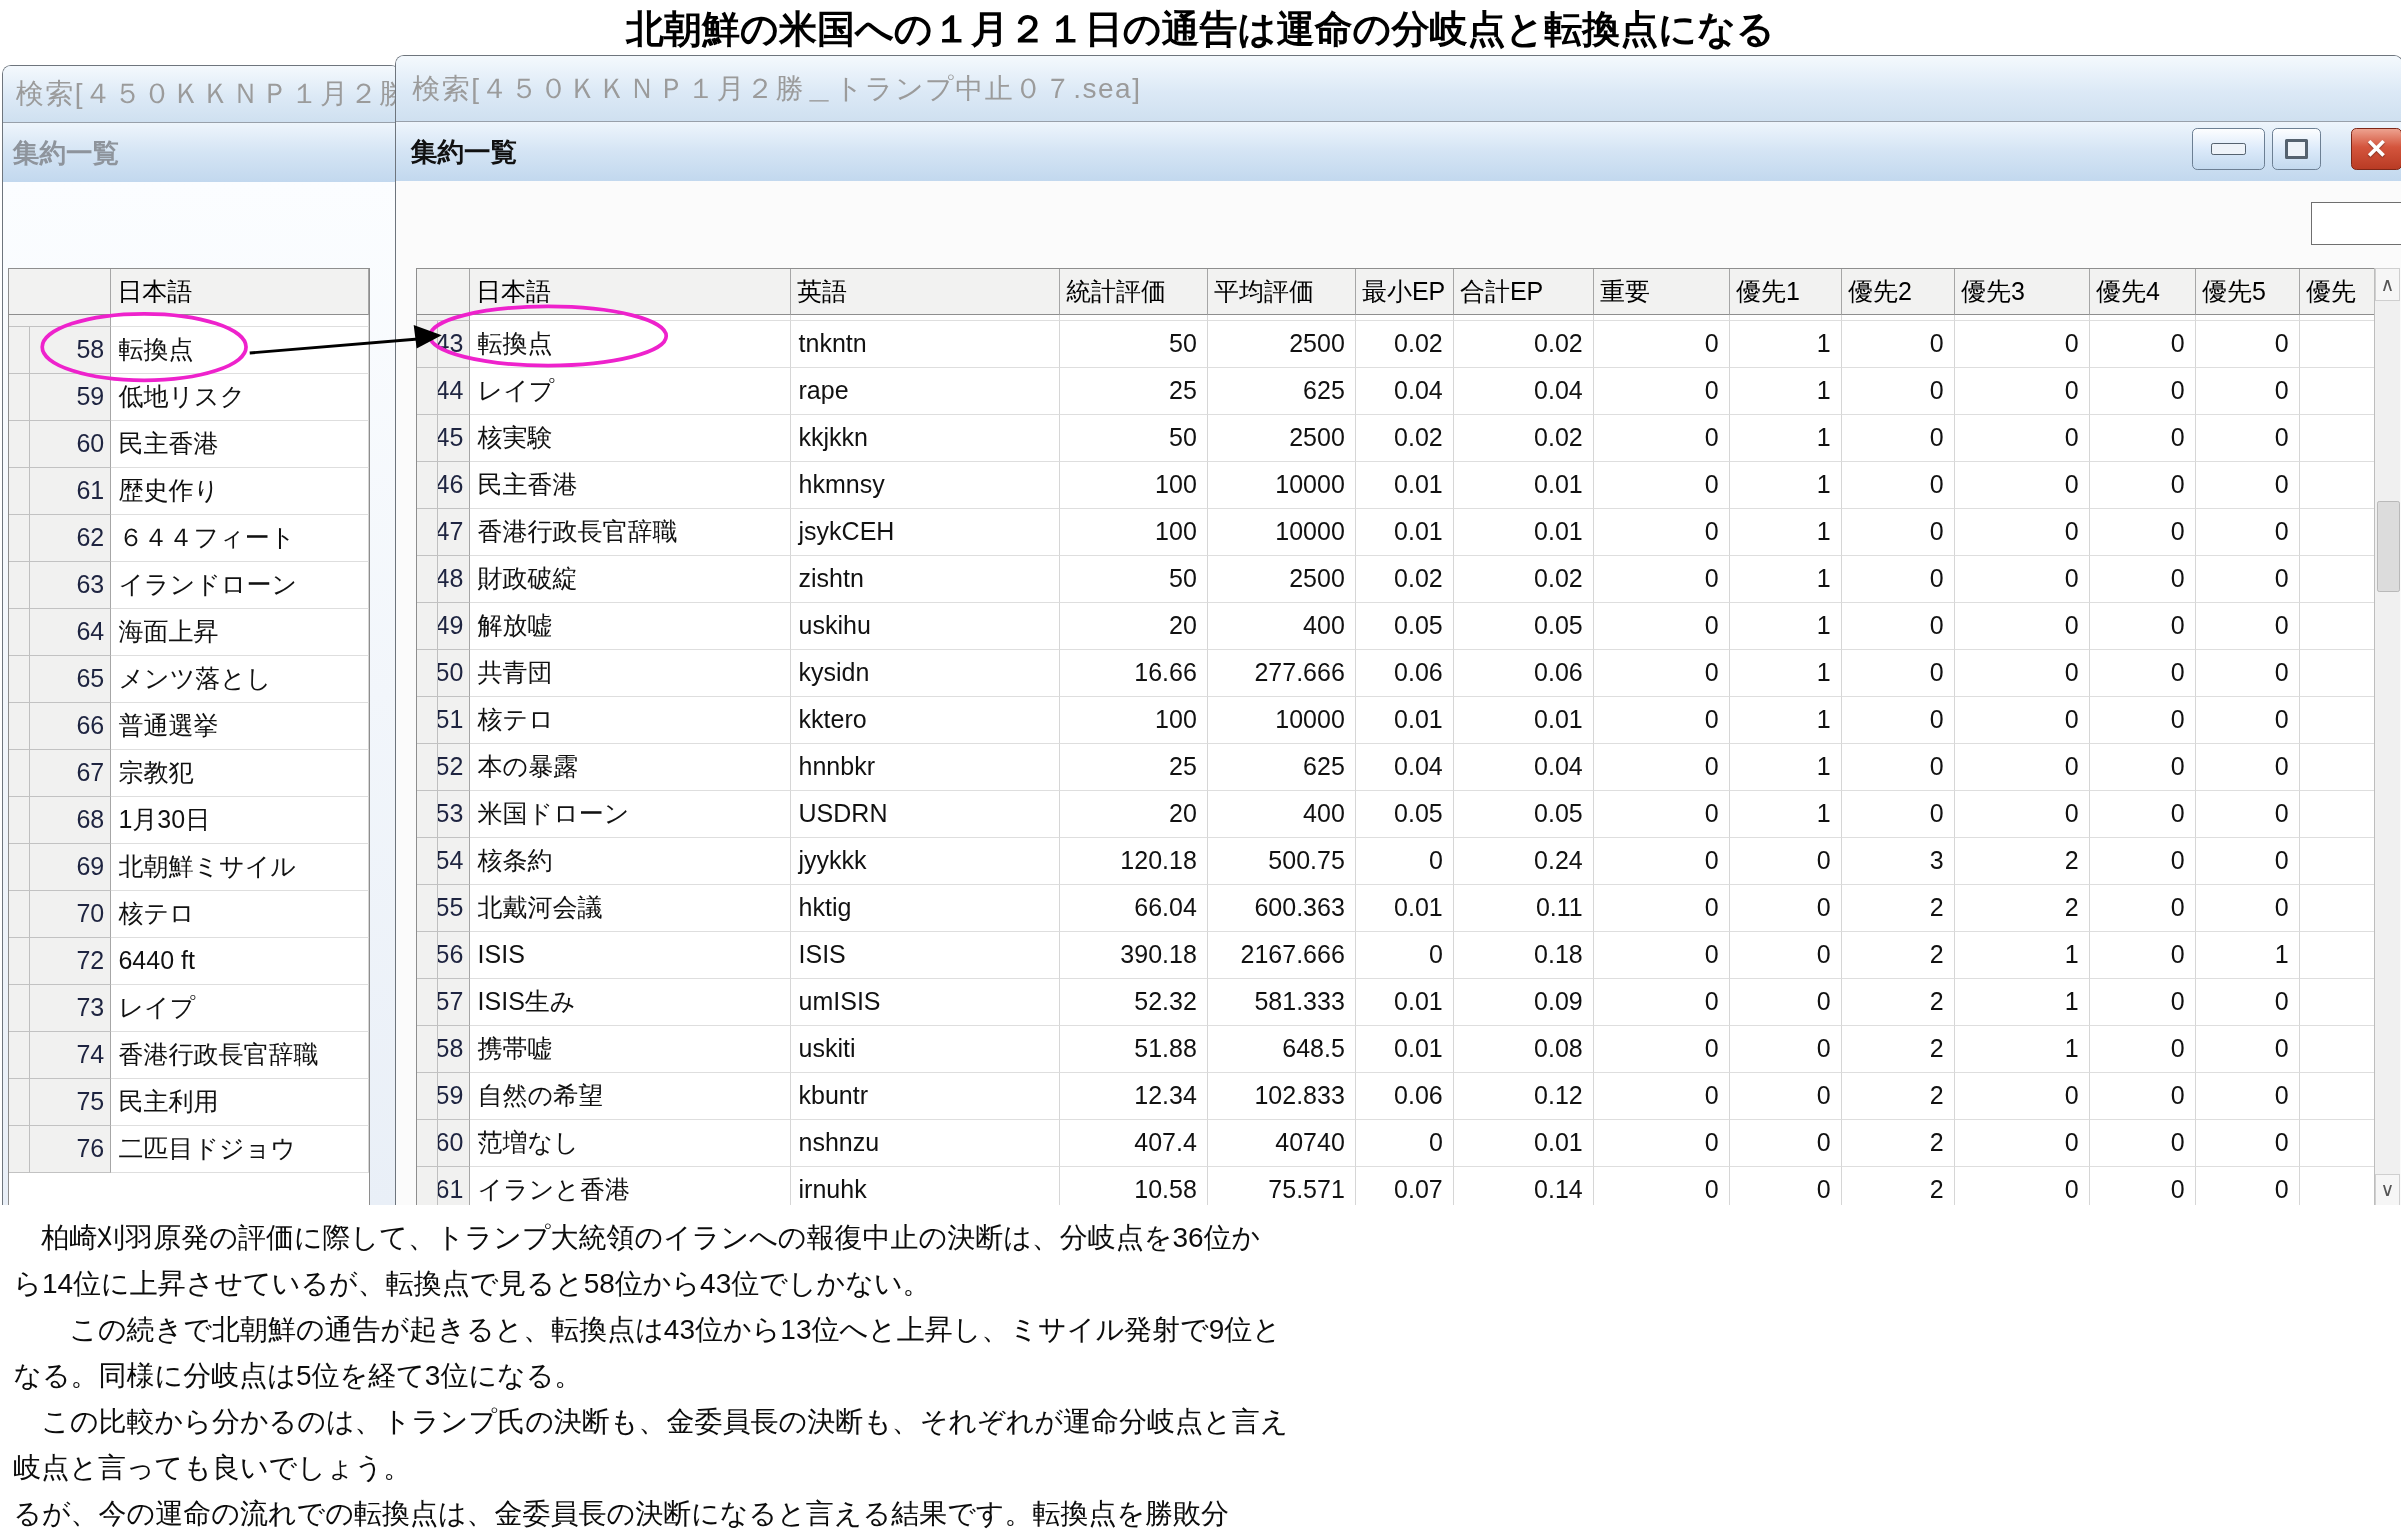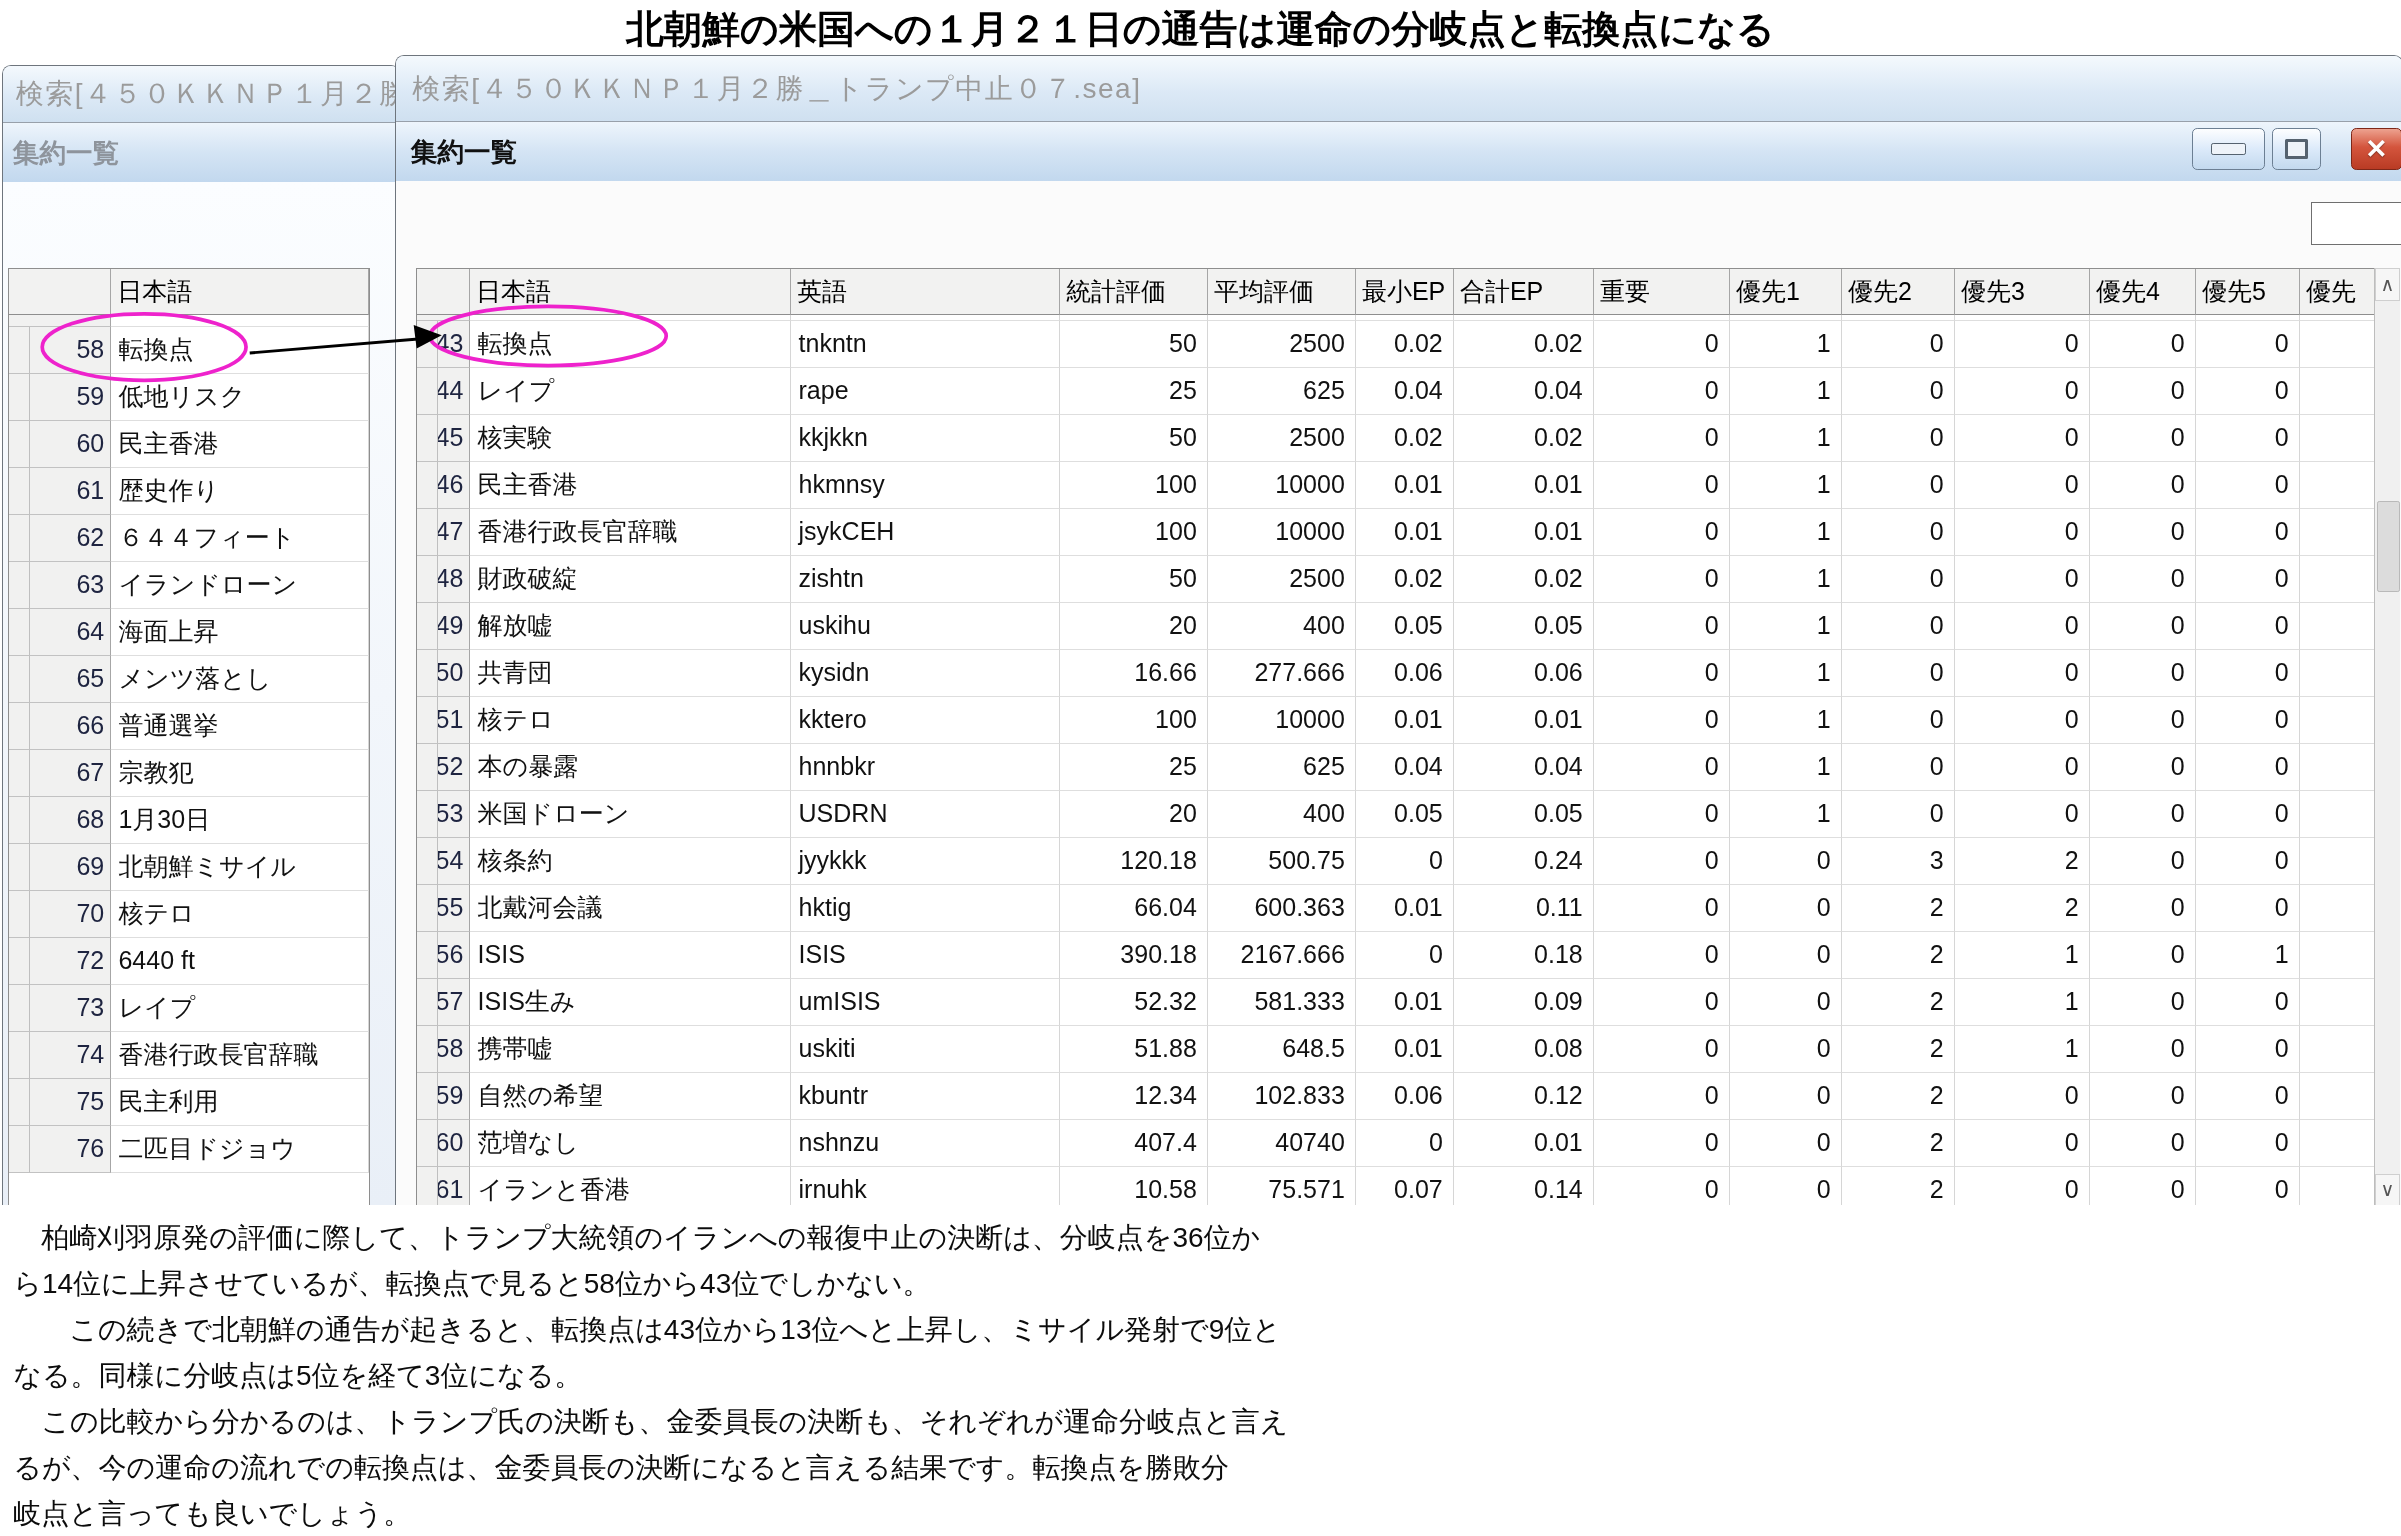--- a/index.html
+++ b/index.html
@@ -595,16 +595,16 @@
   <line x1="338" y1="478" x2="566" y2="459" stroke="#000" stroke-width="4"></line>
   <polygon points="598,454 560,440 564,472" fill="#000"></polygon>
 </svg>
 
 <div id="footer" class="abs">
     <div class="fline">　柏崎刈羽原発の評価に際して、トランプ大統領のイランへの報復中止の決断は、分岐点を36位か</div>
     <div class="fline">ら14位に上昇させているが、転換点で見ると58位から43位でしかない。</div>
     <div class="fline">　　この続きで北朝鮮の通告が起きると、転換点は43位から13位へと上昇し、ミサイル発射で9位と</div>
     <div class="fline">なる。同様に分岐点は5位を経て3位になる。</div>
     <div class="fline">　この比較から分かるのは、トランプ氏の決断も、金委員長の決断も、それぞれが運命分岐点と言え</div>
+    <div class="fline">岐点と言っても良いでしょう。</div>
     <div class="fline">るが、今の運命の流れでの転換点は、金委員長の決断になると言える結果です。転換点を勝敗分</div>
-    <div class="fline">岐点と言っても良いでしょう。</div>
   </div>
 
 
 </body></html>

